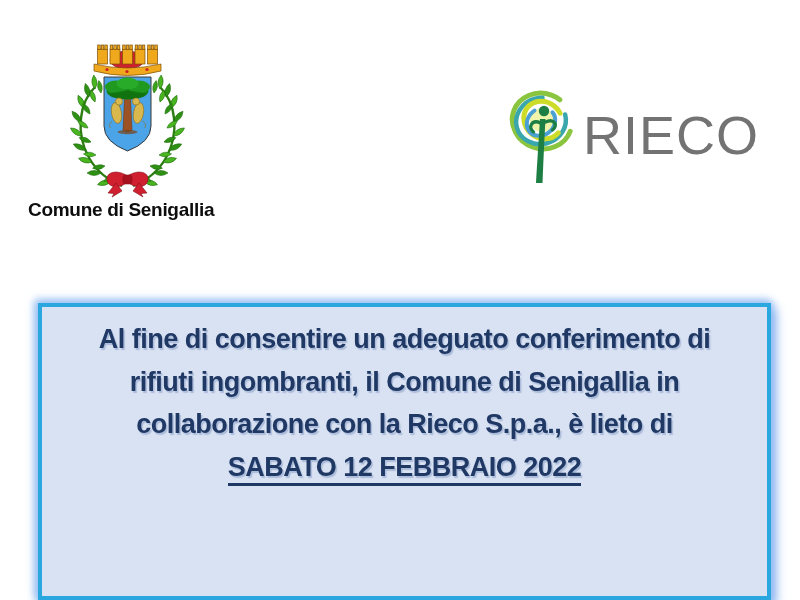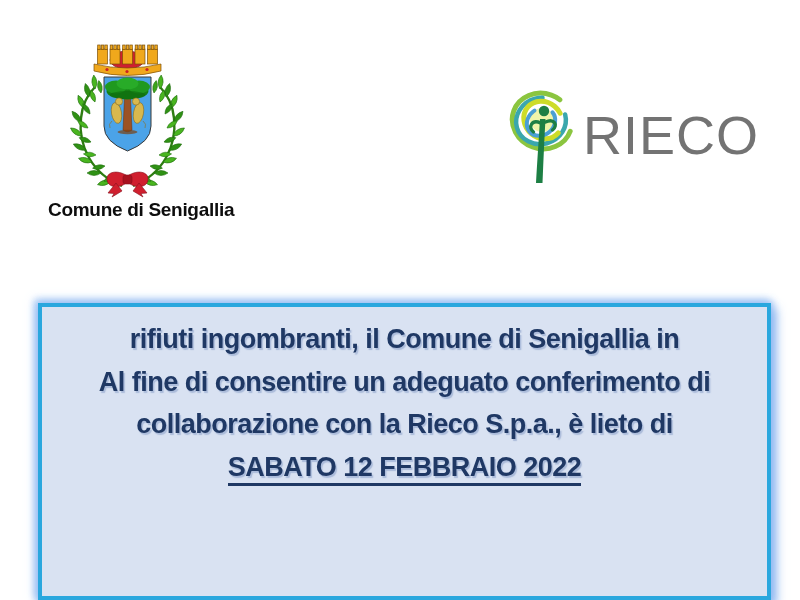--- a/index.html
+++ b/index.html
@@ -3,21 +3,21 @@
 <meta charset="utf-8">
 <style>
   html,body{margin:0;padding:0;background:#ffffff;}
   .stage{
     position:relative;width:800px;height:600px;background:#ffffff;overflow:hidden;
     font-family:"Liberation Sans",sans-serif;
   }
   
   .crest{position:absolute;left:60px;top:40px;width:135px;height:158px;}
   .comune-label{
-    position:absolute;left:48px;top:199px;width:220px;
+    position:absolute;left:28px;top:199px;width:220px;
     font-size:19px;font-weight:700;color:#0d0d0d;letter-spacing:-0.3px;
   }
   
   .ata{position:absolute;left:333px;top:96px;width:113px;height:86px;}
   
   .rieco{position:absolute;left:505px;top:88px;width:268px;height:100px;}
   .rieco-swirl{position:absolute;left:2px;top:2px;width:72px;height:96px;}
   .rieco-name{
     position:absolute;left:78px;top:20px;
     font-size:54px;font-weight:400;color:#737373;letter-spacing:1px;line-height:1;
@@ -170,21 +170,21 @@
         <path d="M33 29 C32 46 30.5 68 29 93 L35.5 93 C36.5 68 37.5 46 38.5 29 Z" stroke="none"></path>
         <path d="M33.5 33 C25 29 20.5 37 26.5 42" fill="none" stroke-width="3.4" stroke-linecap="round"></path>
         <path d="M38.5 32 C47 28 51.5 35 45.5 40" fill="none" stroke-width="3.4" stroke-linecap="round"></path>
       </g>
     </svg>
     <div class="rieco-name">RIECO</div>
   </div>
 
 
   <div class="notice">
+    <div class="line">Al fine di consentire un adeguato conferimento di</div>
     <div class="line">rifiuti ingombranti, il Comune di Senigallia in</div>
-    <div class="line">Al fine di consentire un adeguato conferimento di</div>
     <div class="line">collaborazione con la Rieco S.p.a., è lieto di</div>
     <div class="line">
       <span class="date-underline">SABATO 12 FEBBRAIO 2022</span>
     </div>
   </div>
 
 </div>
 
 </body></html>

